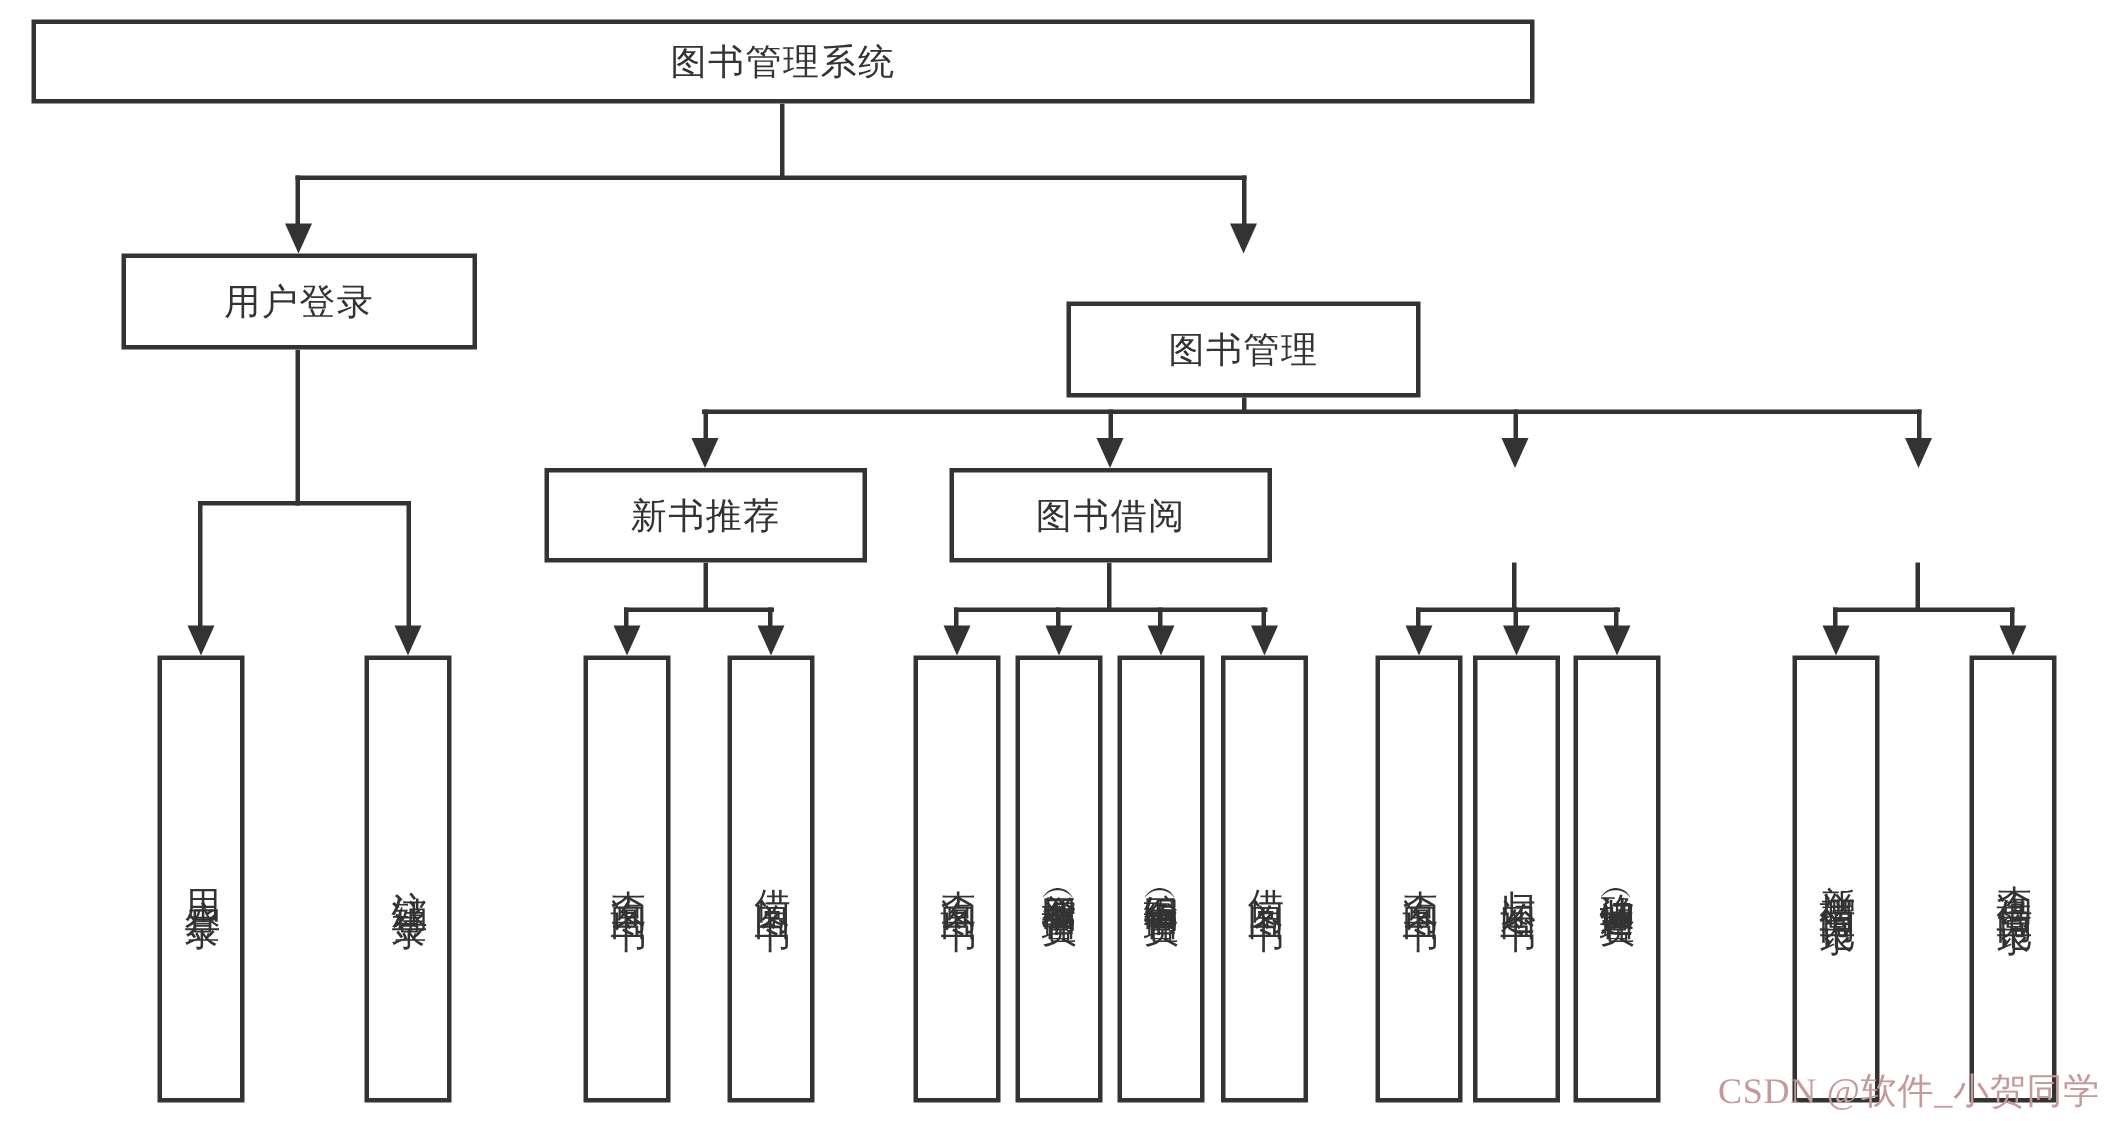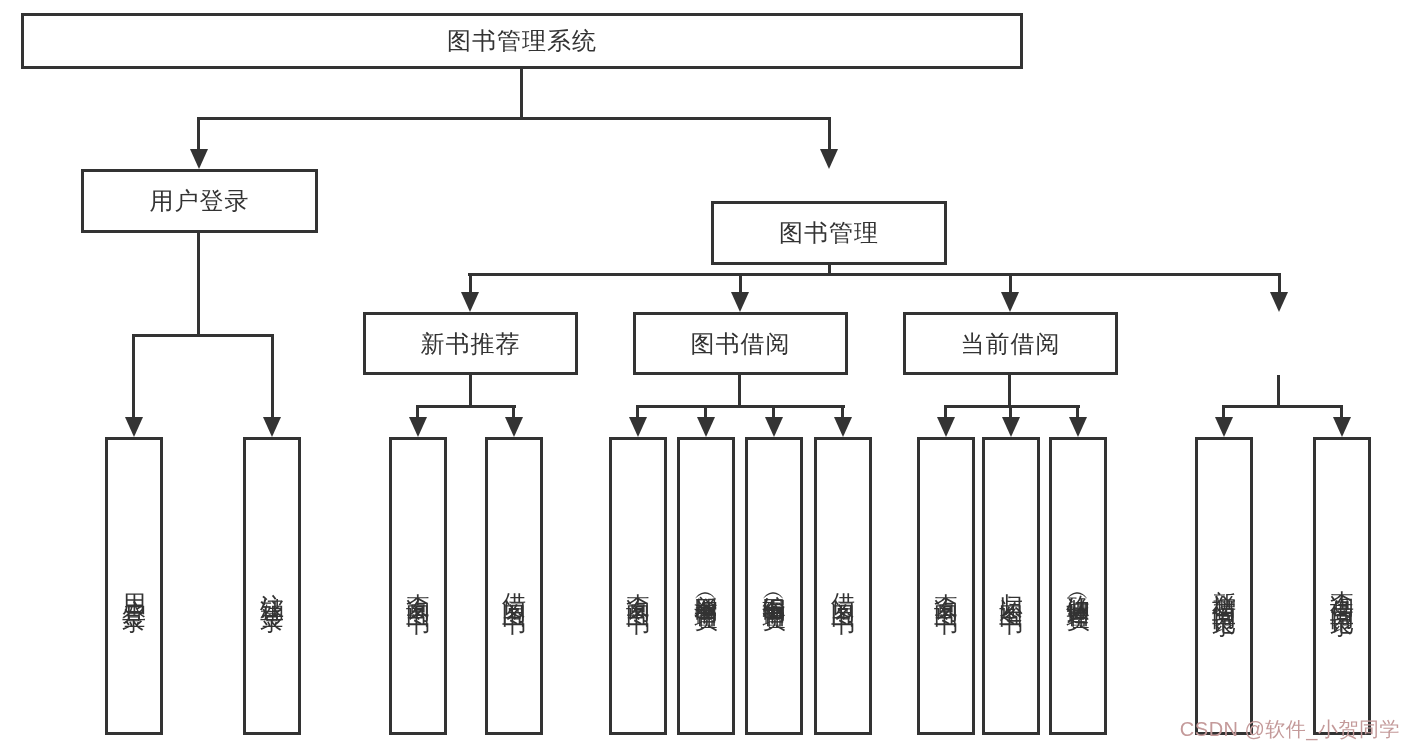--- a/index.html
+++ b/index.html
@@ -35,24 +35,25 @@
   .line{position:absolute;background:#333333;}
   .arrow{
     position:absolute;width:0;height:0;
     border-left:9px solid transparent;
     border-right:9px solid transparent;
     border-top:20px solid #333333;
   }
   .watermark{
     position:absolute;
     right:5px;bottom:4px;
-    font-size:20px;
+    font-size:24px;
     color:#c49a9a;
     letter-spacing:0.5px;
     white-space:nowrap;
+    font-family:Liberation Serif, serif;
   }
 </style>
 </head>
 <body>
 
 <div id="canvas">
 
   <div class="line" style="left:520px;top:69px;width:3px;height:51px;"></div>
   <div class="line" style="left:197px;top:117px;width:634px;height:3px;"></div>
   <div class="line" style="left:197px;top:117px;width:3px;height:34px;"></div>
@@ -122,23 +123,20 @@
   <div class="box" style="left:711px;top:169px;width:236px;height:64px;margin-top:32px;">
     <span class="hlabel">图书管理</span>
   </div>
 
   <div class="box" style="left:363px;top:312px;width:215px;height:63px;">
     <span class="hlabel">新书推荐</span>
   </div>
   <div class="box" style="left:633px;top:312px;width:215px;height:63px;">
     <span class="hlabel">图书借阅</span>
   </div>
-  <div class="box" style="left:903px;top:312px;width:215px;height:63px;">
-    <span class="hlabel">当前借阅</span>
-  </div>
 
   <div class="box" style="left:105px;top:437px;width:58px;height:298px;">
     <span class="vtext">用户登录</span>
   </div>
   <div class="box" style="left:243px;top:437px;width:58px;height:298px;">
     <span class="vtext">注销登录</span>
   </div>
 
   <div class="box" style="left:389px;top:437px;width:58px;height:298px;">
     <span class="vtext">查询图书</span>

